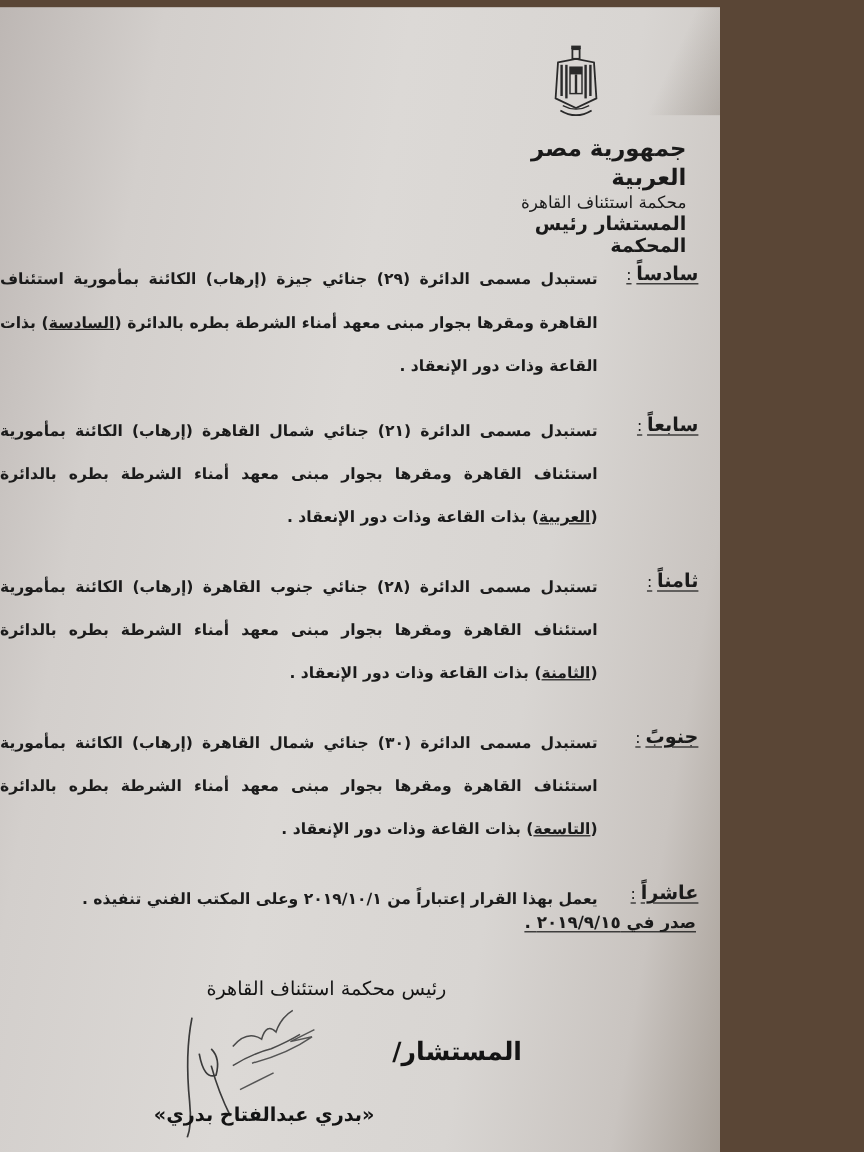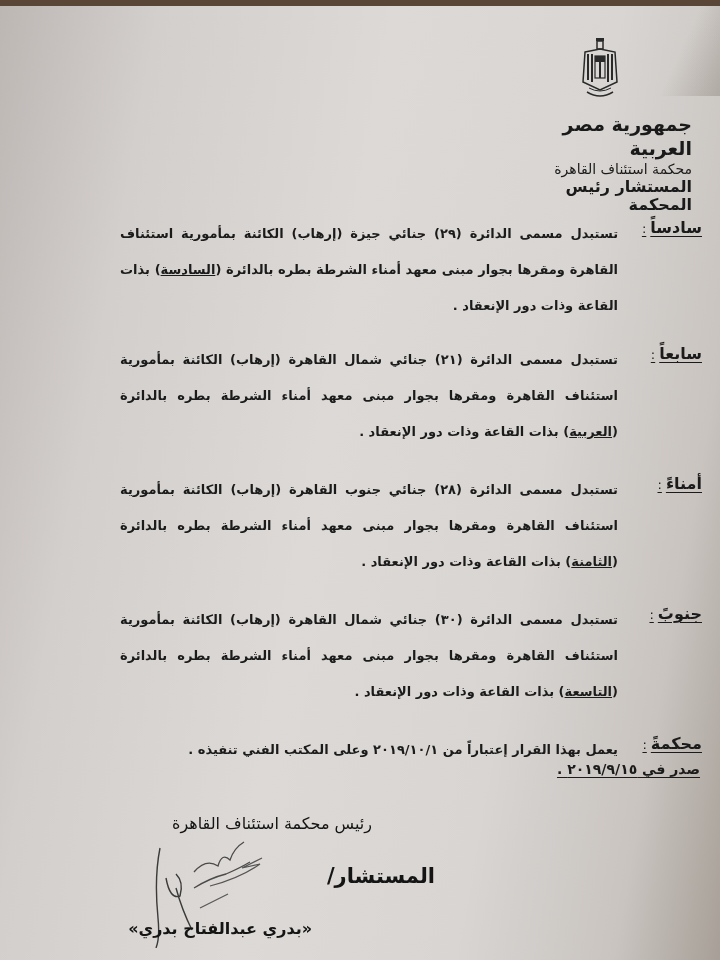--- a/index.html
+++ b/index.html
@@ -10,21 +10,21 @@
       overflow: hidden;
     }
     body {
       background: #5a4636;
       font-family: "DejaVu Sans", sans-serif;
     }
     .paper {
       position: absolute;
       left: 0;
       top: 6px;
-      width: 720px;
+      width: 600px;
       height: 954px;
       background: linear-gradient(100deg, #bdb7b4 0%, #d3cfcc 18%, #dcd9d6 45%, #d8d5d2 70%, #c9c4c0 88%, #a79f97 100%);
       overflow: hidden;
     }
     .fold-shadow {
       position: absolute;
       right: 0;
       top: 0;
       width: 60px;
       height: 90px;
@@ -202,31 +202,31 @@
       <div class="article-label"><span>سادساً</span><span class="colon">:</span></div>
       <div class="article-body"><span>تستبدل مسمى الدائرة (٢٩) جنائي جيزة (إرهاب) الكائنة بمأمورية استئناف القاهرة ومقرها بجوار مبنى معهد أمناء الشرطة بطره بالدائرة (</span><span class="circuit">السادسة</span><span>) بذات القاعة وذات دور الإنعقاد .</span></div>
     </div>
 
     <div class="article a7">
       <div class="article-label"><span>سابعاً</span><span class="colon">:</span></div>
       <div class="article-body"><span>تستبدل مسمى الدائرة (٢١) جنائي شمال القاهرة (إرهاب) الكائنة بمأمورية استئناف القاهرة ومقرها بجوار مبنى معهد أمناء الشرطة بطره بالدائرة (</span><span class="circuit">العربية</span><span>) بذات القاعة وذات دور الإنعقاد .</span></div>
     </div>
 
     <div class="article a8">
-      <div class="article-label"><span>أمناءً</span><span class="colon">:</span></div>
+      <div class="article-label"><span>ثامناً</span><span class="colon">:</span></div>
       <div class="article-body"><span>تستبدل مسمى الدائرة (٢٨) جنائي جنوب القاهرة (إرهاب) الكائنة بمأمورية استئناف القاهرة ومقرها بجوار مبنى معهد أمناء الشرطة بطره بالدائرة (</span><span class="circuit">الثامنة</span><span>) بذات القاعة وذات دور الإنعقاد .</span></div>
     </div>
 
     <div class="article a9">
       <div class="article-label"><span>جنوبً</span><span class="colon">:</span></div>
       <div class="article-body"><span>تستبدل مسمى الدائرة (٣٠) جنائي شمال القاهرة (إرهاب) الكائنة بمأمورية استئناف القاهرة ومقرها بجوار مبنى معهد أمناء الشرطة بطره بالدائرة (</span><span class="circuit">التاسعة</span><span>) بذات القاعة وذات دور الإنعقاد .</span></div>
     </div>
 
     <div class="article a10">
-      <div class="article-label"><span>محكمةً</span><span class="colon">:</span></div>
+      <div class="article-label"><span>عاشراً</span><span class="colon">:</span></div>
       <div class="article-body"><span>يعمل بهذا القرار إعتباراً من ٢٠١٩/١٠/١ وعلى المكتب الفني تنفيذه .</span></div>
     </div>
   </div>
 
   <div class="issued">صدر في ٢٠١٩/٩/١٥ .</div>
 
   <div class="signature-block">
     <div class="sig-title">رئيس محكمة استئناف القاهرة</div>
     <svg class="handwritten-signature" viewBox="0 0 200 110">
       <path d="M50 10 Q44 40 48 80 Q50 100 46 110" fill="none" stroke="#3a3a3a" stroke-width="1.4"></path>

